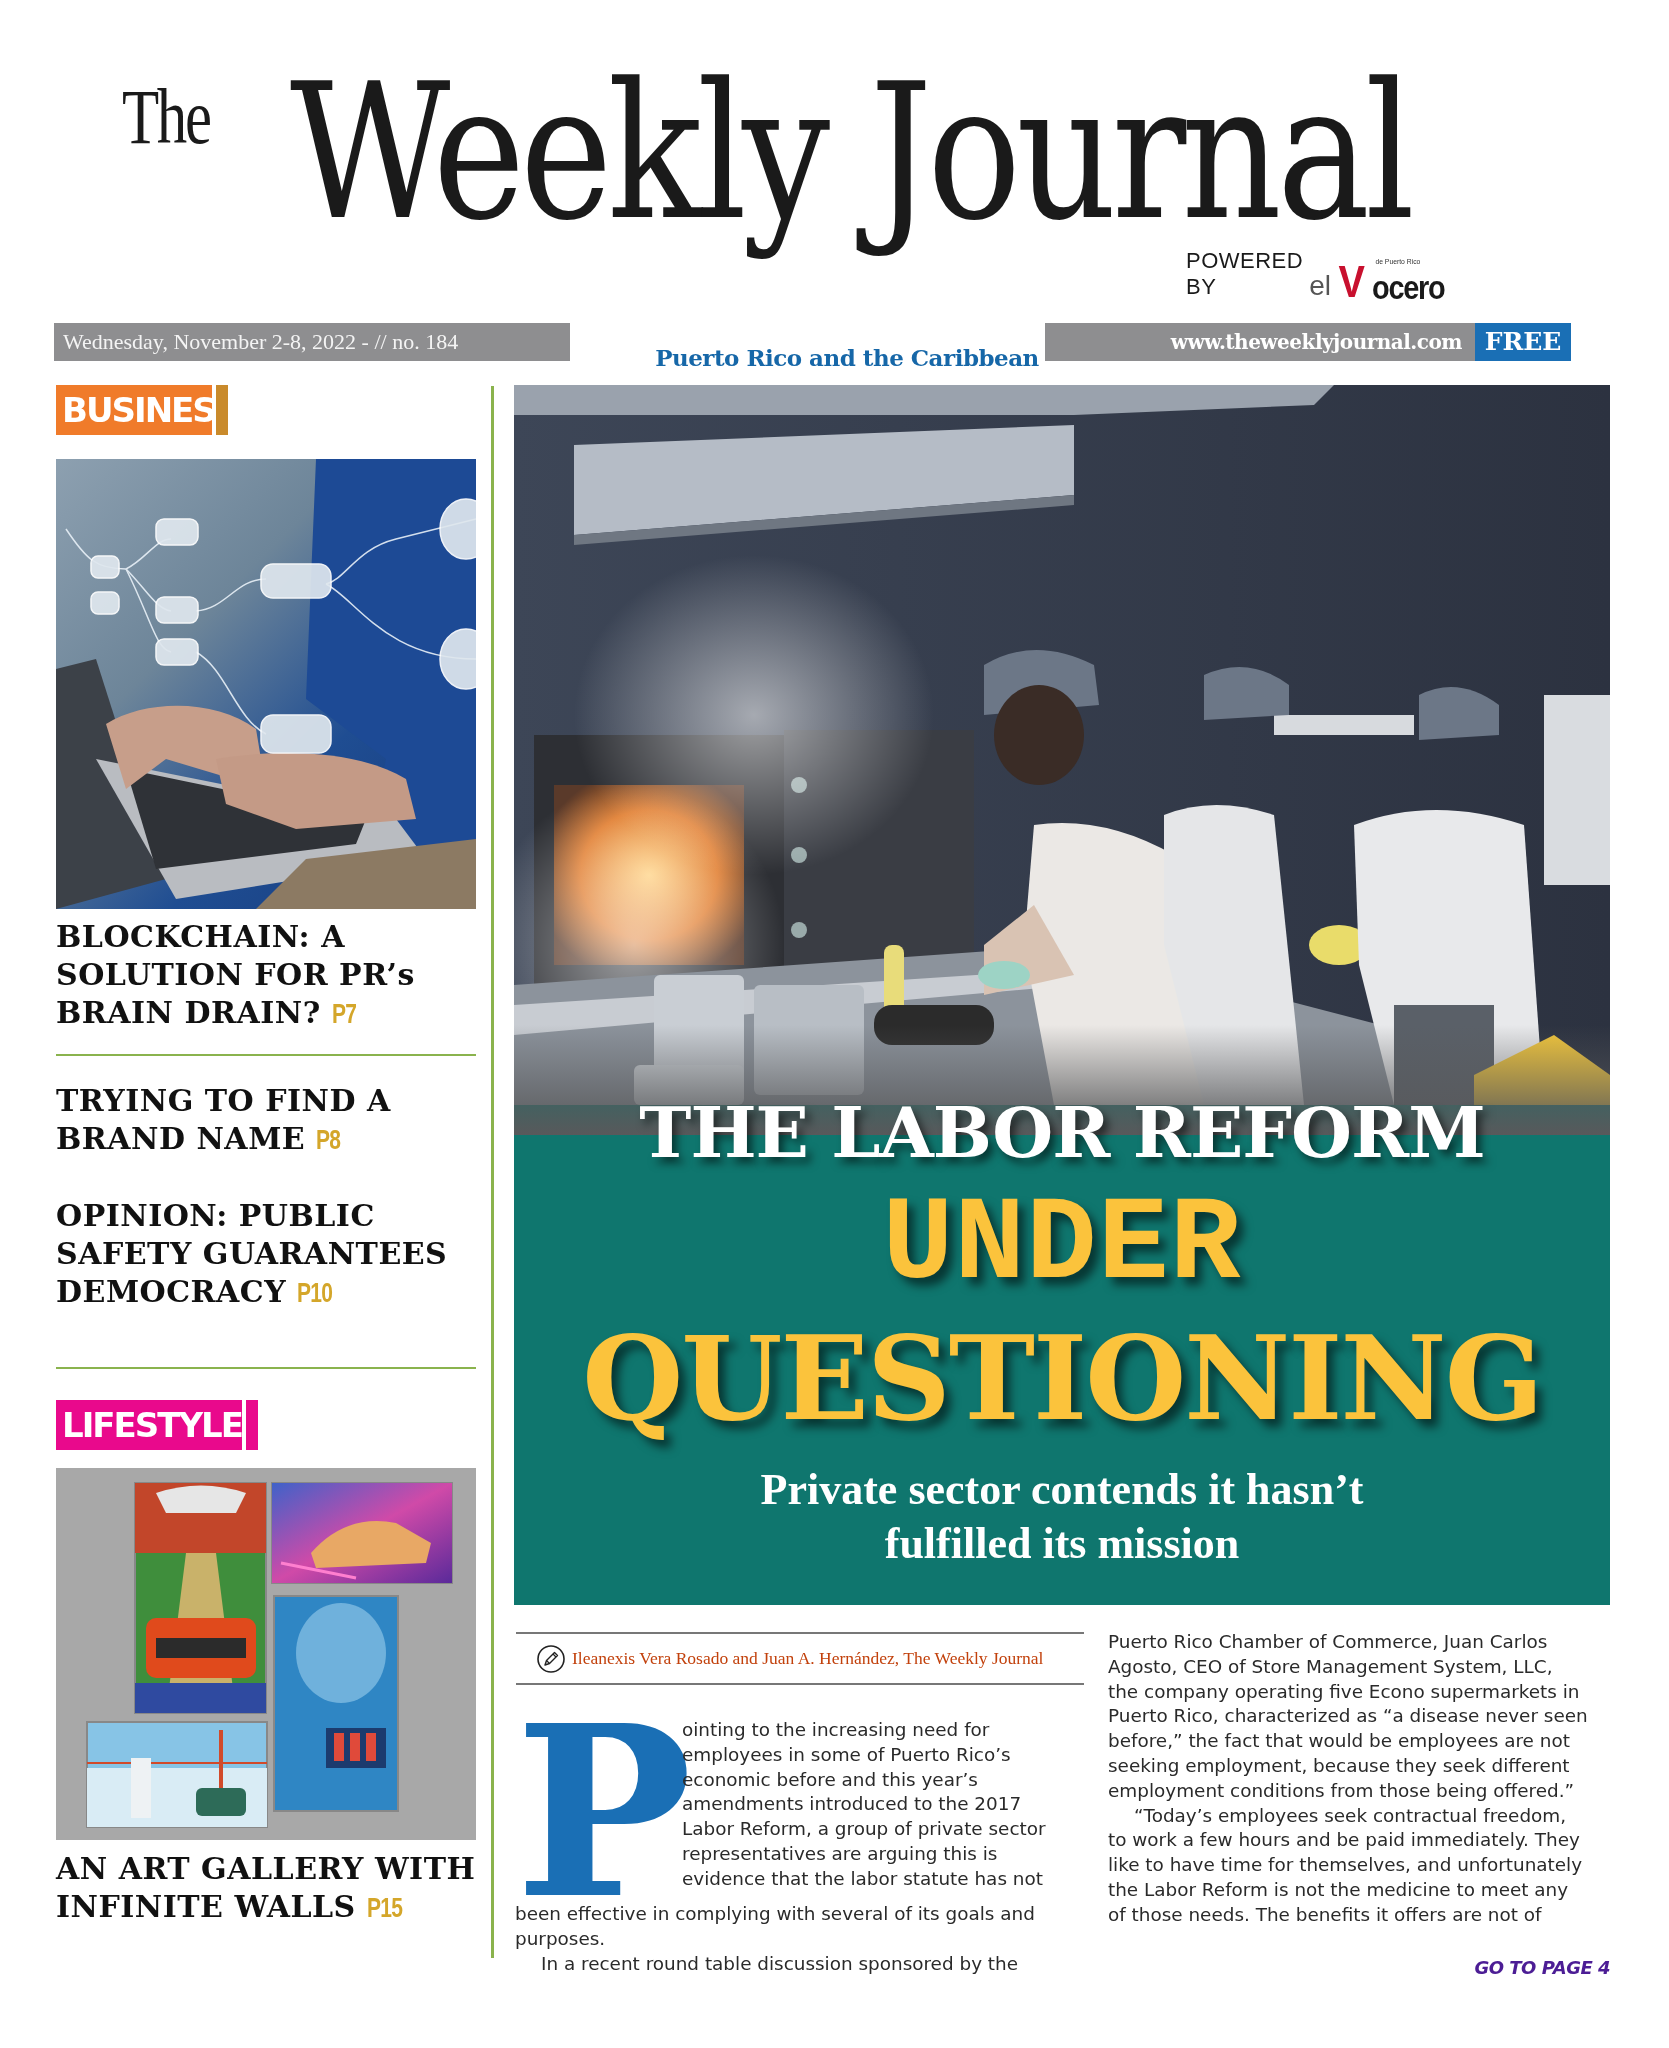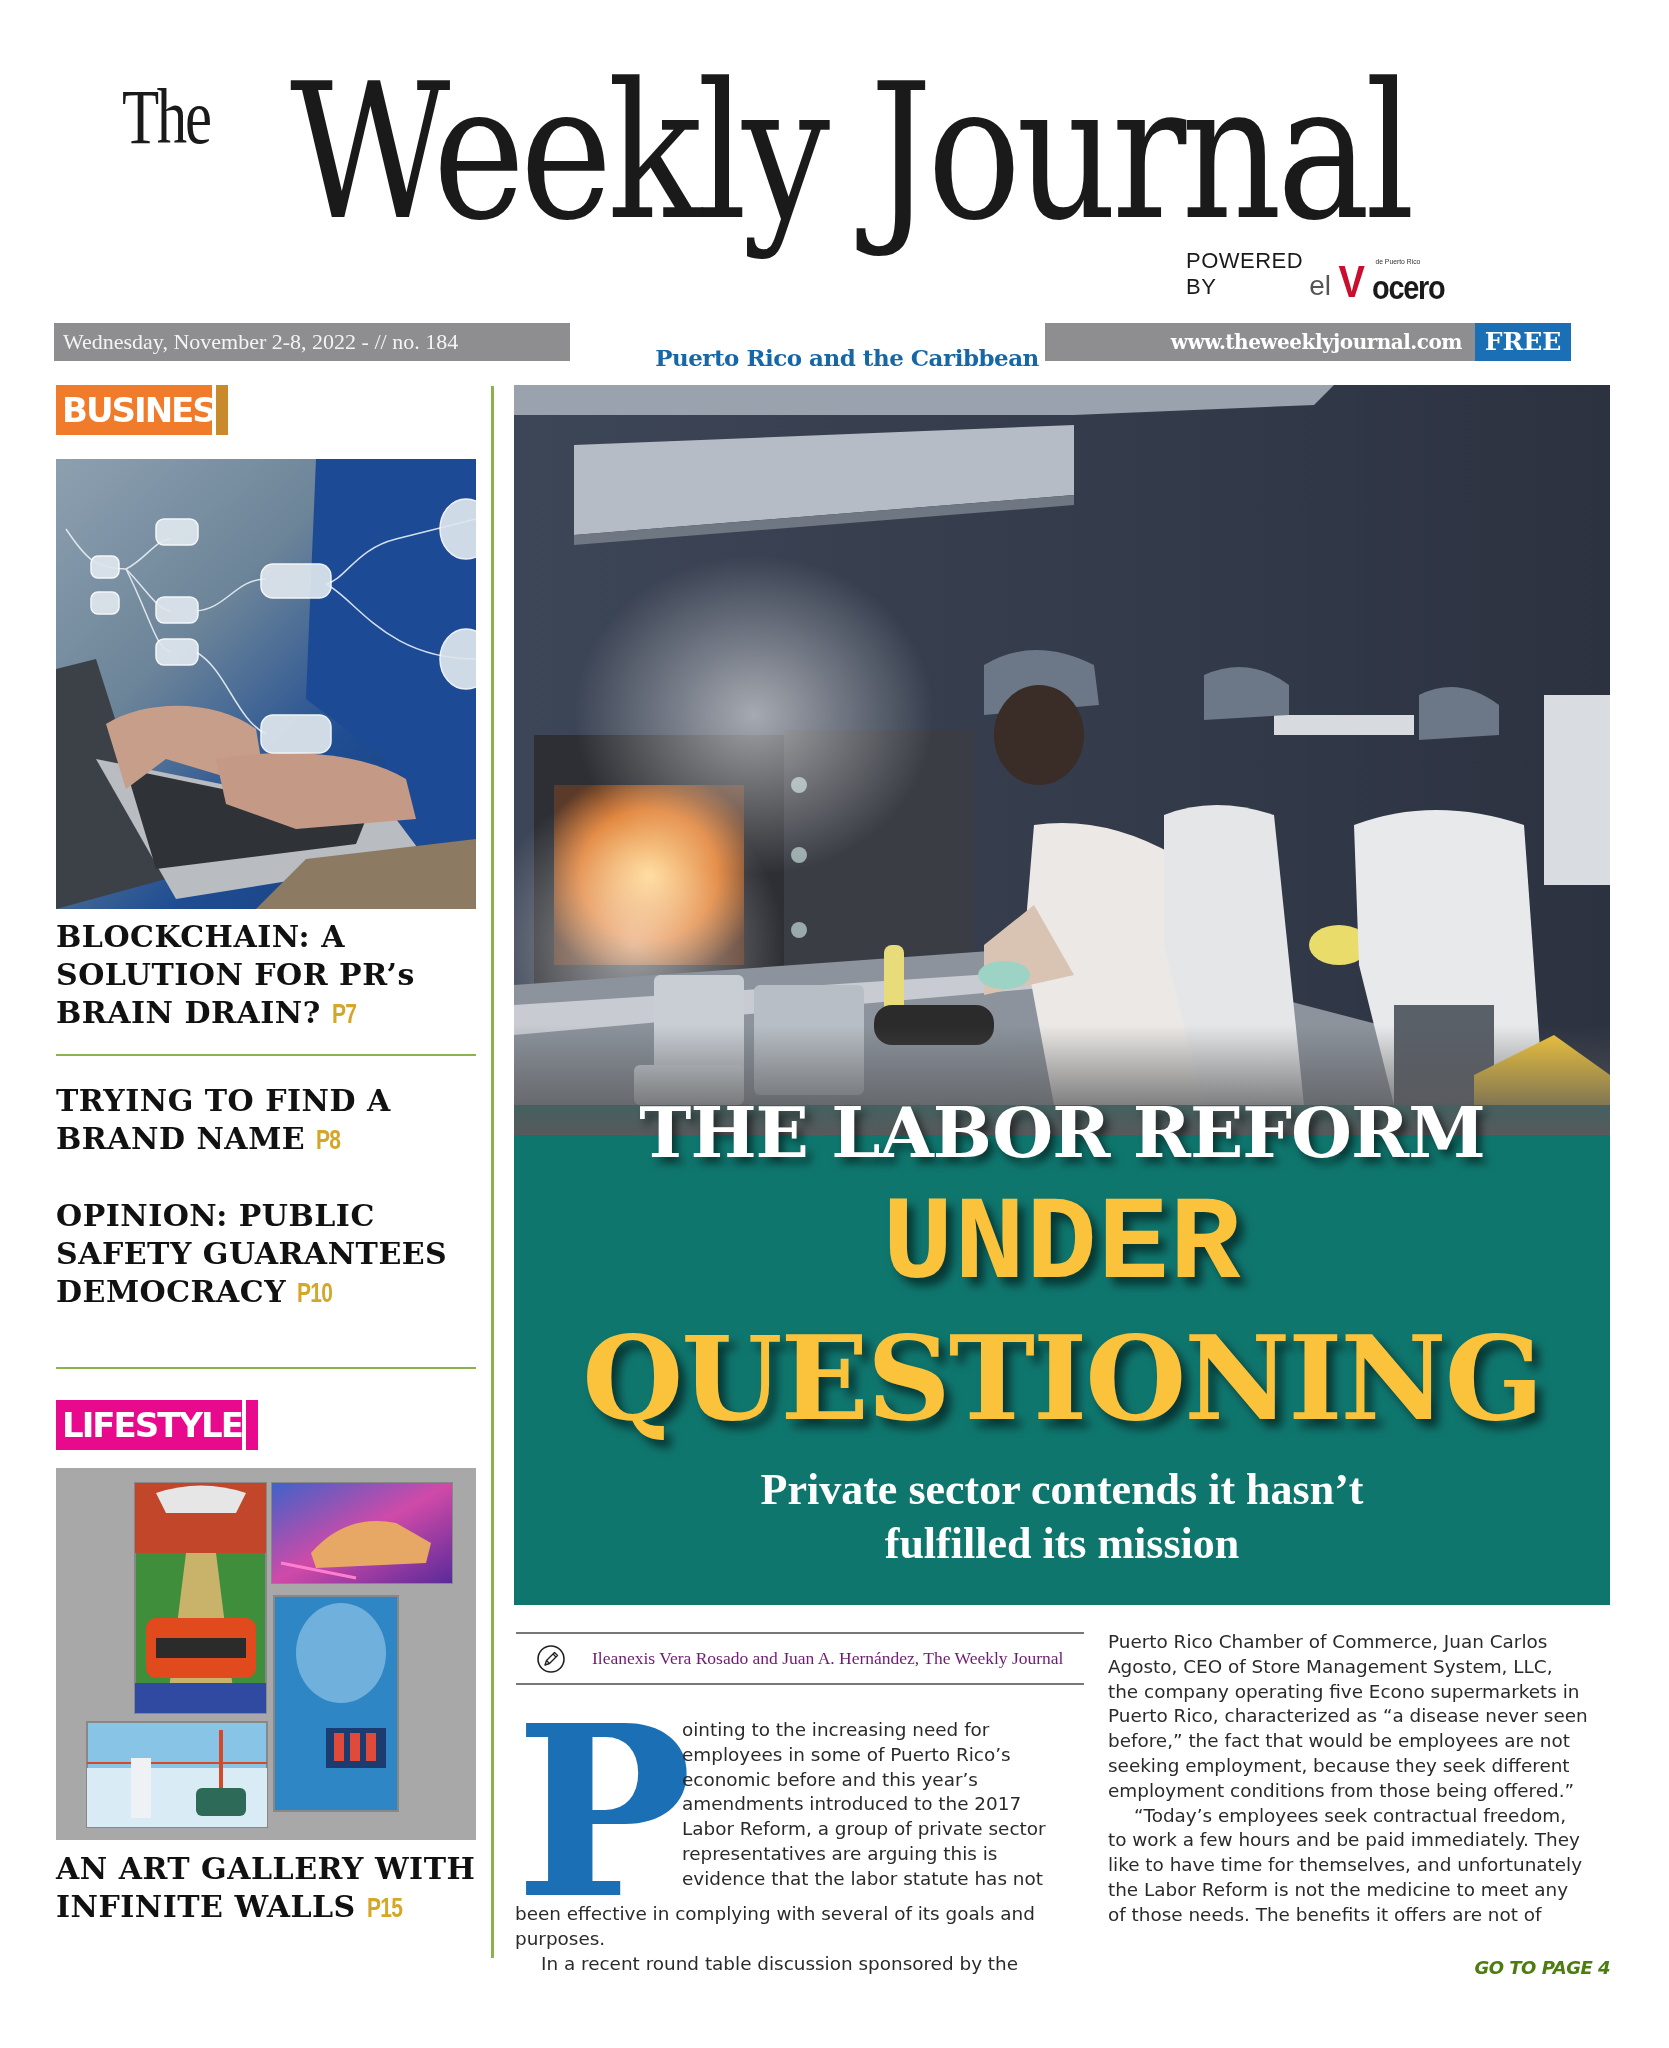--- a/index.html
+++ b/index.html
@@ -119,36 +119,36 @@
   }
   .deck {
     position: absolute; left: 150px; top: 1078px; width: 796px; text-align: center;
     font-family: "Liberation Serif", serif; font-weight: 700; font-size: 44px; line-height: 54px;
     color: #ffffff;
   }
 
   
   .byline { position: absolute; left: 516px; top: 1632px; width: 568px; height: 53px; border-top: 2px solid #777; border-bottom: 2px solid #777; display: flex; align-items: center; gap: 6px; padding-left: 20px; }
   .byline-icon { width: 30px; height: 30px; }
-  .byline-text { font-family: "Liberation Serif", serif; font-size: 17.5px; color: #701a75; white-space: nowrap; margin-left: 20px; }
+  .byline-text { font-family: "Liberation Serif", serif; font-size: 17.5px; color: #c2410c; white-space: nowrap; }
 
   
   .body-col { position: absolute; font-family: "DejaVu Sans", sans-serif; font-size: 18.4px; line-height: 24.8px; color: #2a2a2a; }
   .col-a { left: 515px; top: 1718px; width: 568px; }
   .col-b { left: 1108px; top: 1630px; width: 500px; }
   .dropcap {
     float: left; width: 163px; height: 178px; margin-right: 4px; margin-top: 6px;
     font-family: "DejaVu Serif", serif; font-weight: 700; font-size: 236px; line-height: 176px;
     color: #1a6fb5; text-align: left;
   }
   .indent { text-indent: 26px; }
   .line { display: block; white-space: nowrap; }
   .goto {
     position: absolute; left: 1350px; top: 1957px; width: 260px; text-align: right;
-    font-family: "DejaVu Sans", sans-serif; font-weight: 700; font-style: italic; font-size: 18px; color: #4d7c0f;
+    font-family: "DejaVu Sans", sans-serif; font-weight: 700; font-style: italic; font-size: 18px; color: #4c1d95;
     letter-spacing: -0.5px;
   }
 </style>
 </head>
 <body>
 
 <header class="masthead">
   <div class="logo-the">The</div>
   <div class="logo-main">Weekly Journal</div>
   <div class="powered">

